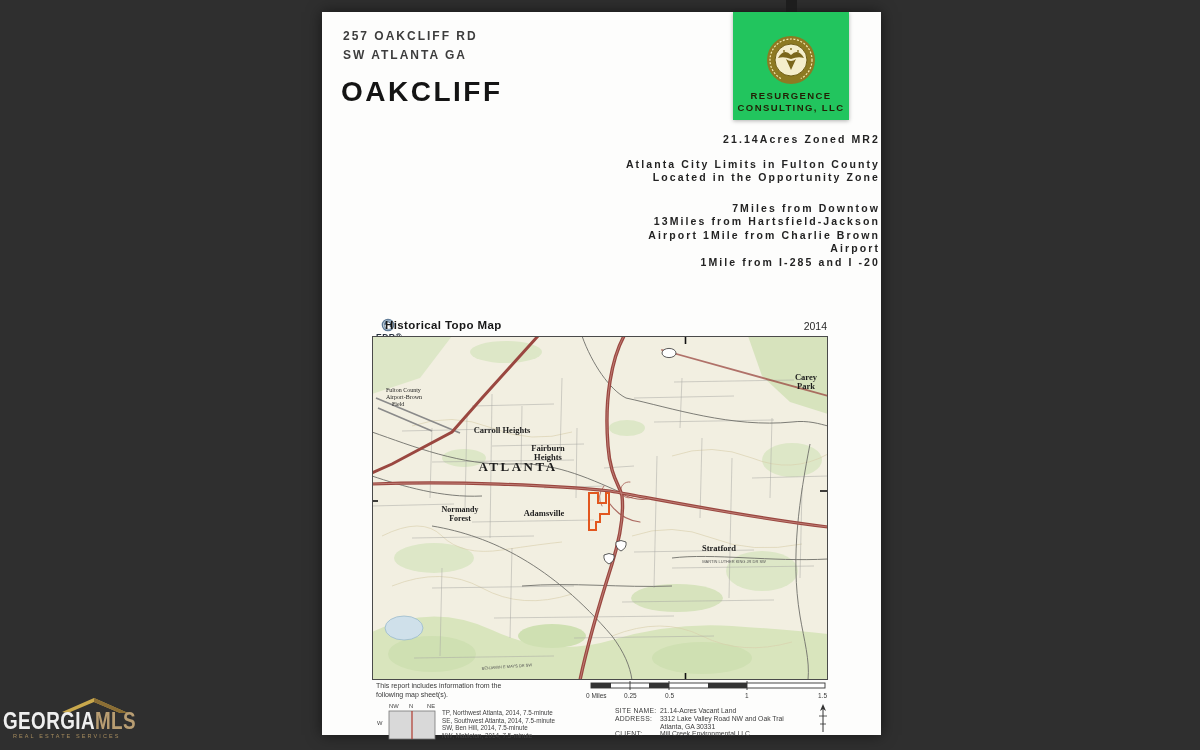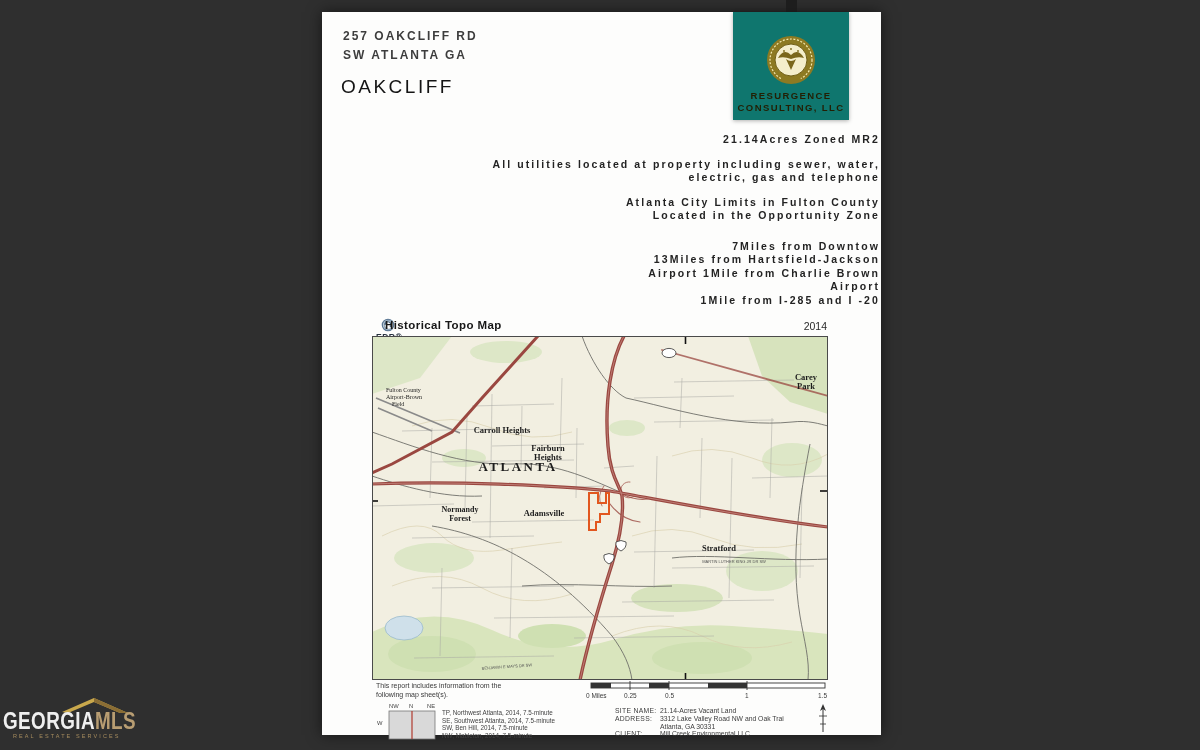--- a/index.html
+++ b/index.html
@@ -15,26 +15,26 @@
     background:#fdfdfc;box-shadow:0 0 14px rgba(0,0,0,.55);
   }
   
   .addr{
     position:absolute;left:21px;top:15px;
     font-size:12px;font-weight:600;letter-spacing:2px;color:#3d3d3d;line-height:19px;
     white-space:nowrap;
   }
   .big-title{
     position:absolute;left:19px;top:64px;
-    font-size:19px;font-weight:400;letter-spacing:2.5px;color:#141414;white-space:nowrap;
+    font-size:28px;font-weight:700;letter-spacing:2.5px;color:#141414;white-space:nowrap;
   }
   
   .brandbox{
     position:absolute;left:411px;top:0px;width:116px;height:108px;
-    background:#0f766e;box-shadow:0 1px 4px rgba(0,0,0,.3);
+    background:#22c55e;box-shadow:0 1px 4px rgba(0,0,0,.3);
   }
   .ribbon{position:absolute;left:464px;top:-12px;width:11px;height:48px;background:#1d1d1d;}
   .seal{position:absolute;left:31px;top:22px;width:54px;height:54px;}
   .brand-text{
     position:absolute;left:0;top:78px;width:116px;text-align:center;
     font-size:9.5px;font-weight:800;letter-spacing:1.4px;color:#231f04;line-height:12px;
   }
   
   .details{
     position:absolute;left:2px;top:121px;width:556px;text-align:right;
@@ -109,24 +109,20 @@
       </div>
       <div class="brand-text">
         <div>RESURGENCE</div>
         <div>CONSULTING, LLC</div>
       </div>
     </div>
 
     <div class="details">
       <div class="para">
         <div class="ln">21.14Acres Zoned MR2</div>
-      </div>
-      <div class="para">
-        <div class="ln">All utilities located at property including sewer, water,</div>
-        <div class="ln">electric, gas and telephone</div>
       </div>
       <div class="para gap">
         <div class="ln">Atlanta City Limits in Fulton County</div>
         <div class="ln">Located in the Opportunity Zone</div>
       </div>
       <div class="para">
         <div class="ln">7Miles from Downtow</div>
         <div class="ln">13Miles from Hartsfield-Jackson</div>
         <div class="ln">Airport 1Mile from Charlie Brown</div>
         <div class="ln">Airport</div>

